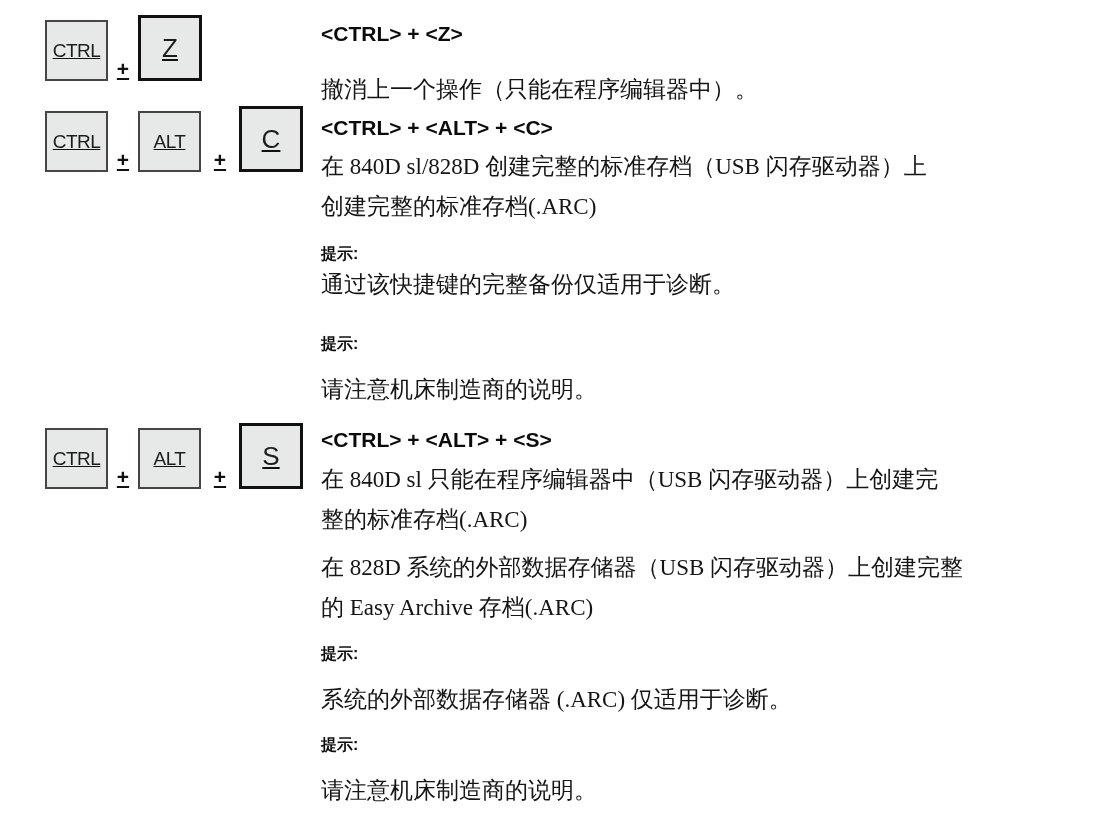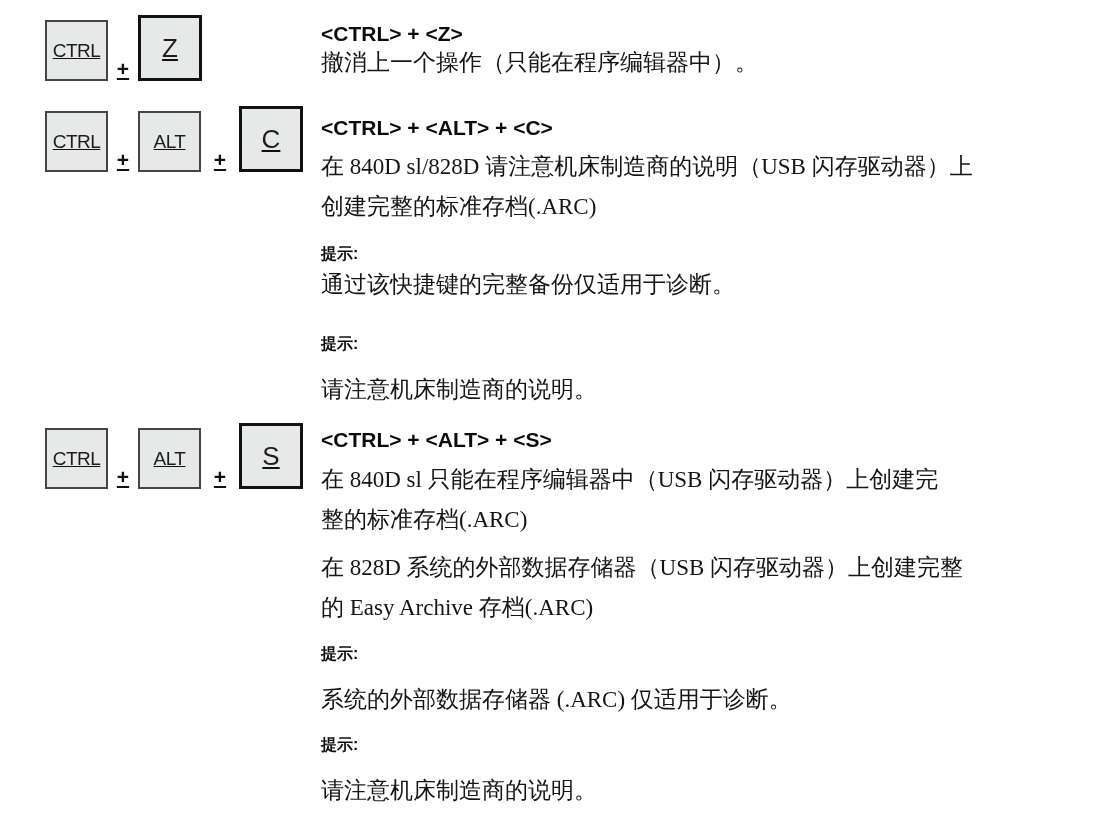--- a/index.html
+++ b/index.html
@@ -94,24 +94,24 @@
   <span class="key mod">CTRL</span>
   <span class="plus">+</span>
   <span class="key mod">ALT</span>
   <span class="plus p2">+</span>
   <span class="key letter">S</span>
 </div>
 
 <div class="text-col">
 
   <div class="line heading" style="top:22px">&lt;CTRL&gt; + &lt;Z&gt;</div>
-  <div class="line body-line" style="top:50px">撤消上一个操作（只能在程序编辑器中）。</div>
+  <div class="line body-line" style="top:77px">撤消上一个操作（只能在程序编辑器中）。</div>
 
   <div class="line heading" style="top:116px">&lt;CTRL&gt; + &lt;ALT&gt; + &lt;C&gt;</div>
-  <div class="line body-line" style="top:154px">在 840D sl/828D 请注意机床制造商的说明（USB 闪存驱动器）上</div>
+  <div class="line body-line" style="top:154px">在 840D sl/828D 创建完整的标准存档（USB 闪存驱动器）上</div>
   <div class="line body-line" style="top:194px">创建完整的标准存档(.ARC)</div>
   <div class="line tip" style="top:245px">提示:</div>
   <div class="line body-line" style="top:272px">通过该快捷键的完整备份仅适用于诊断。</div>
   <div class="line tip" style="top:335px">提示:</div>
   <div class="line body-line" style="top:377px">请注意机床制造商的说明。</div>
 
   <div class="line heading" style="top:428px">&lt;CTRL&gt; + &lt;ALT&gt; + &lt;S&gt;</div>
   <div class="line body-line" style="top:467px">在 840D sl 只能在程序编辑器中（USB 闪存驱动器）上创建完</div>
   <div class="line body-line" style="top:507px">整的标准存档(.ARC)</div>
   <div class="line body-line" style="top:555px">在 828D 系统的外部数据存储器（USB 闪存驱动器）上创建完整</div>

